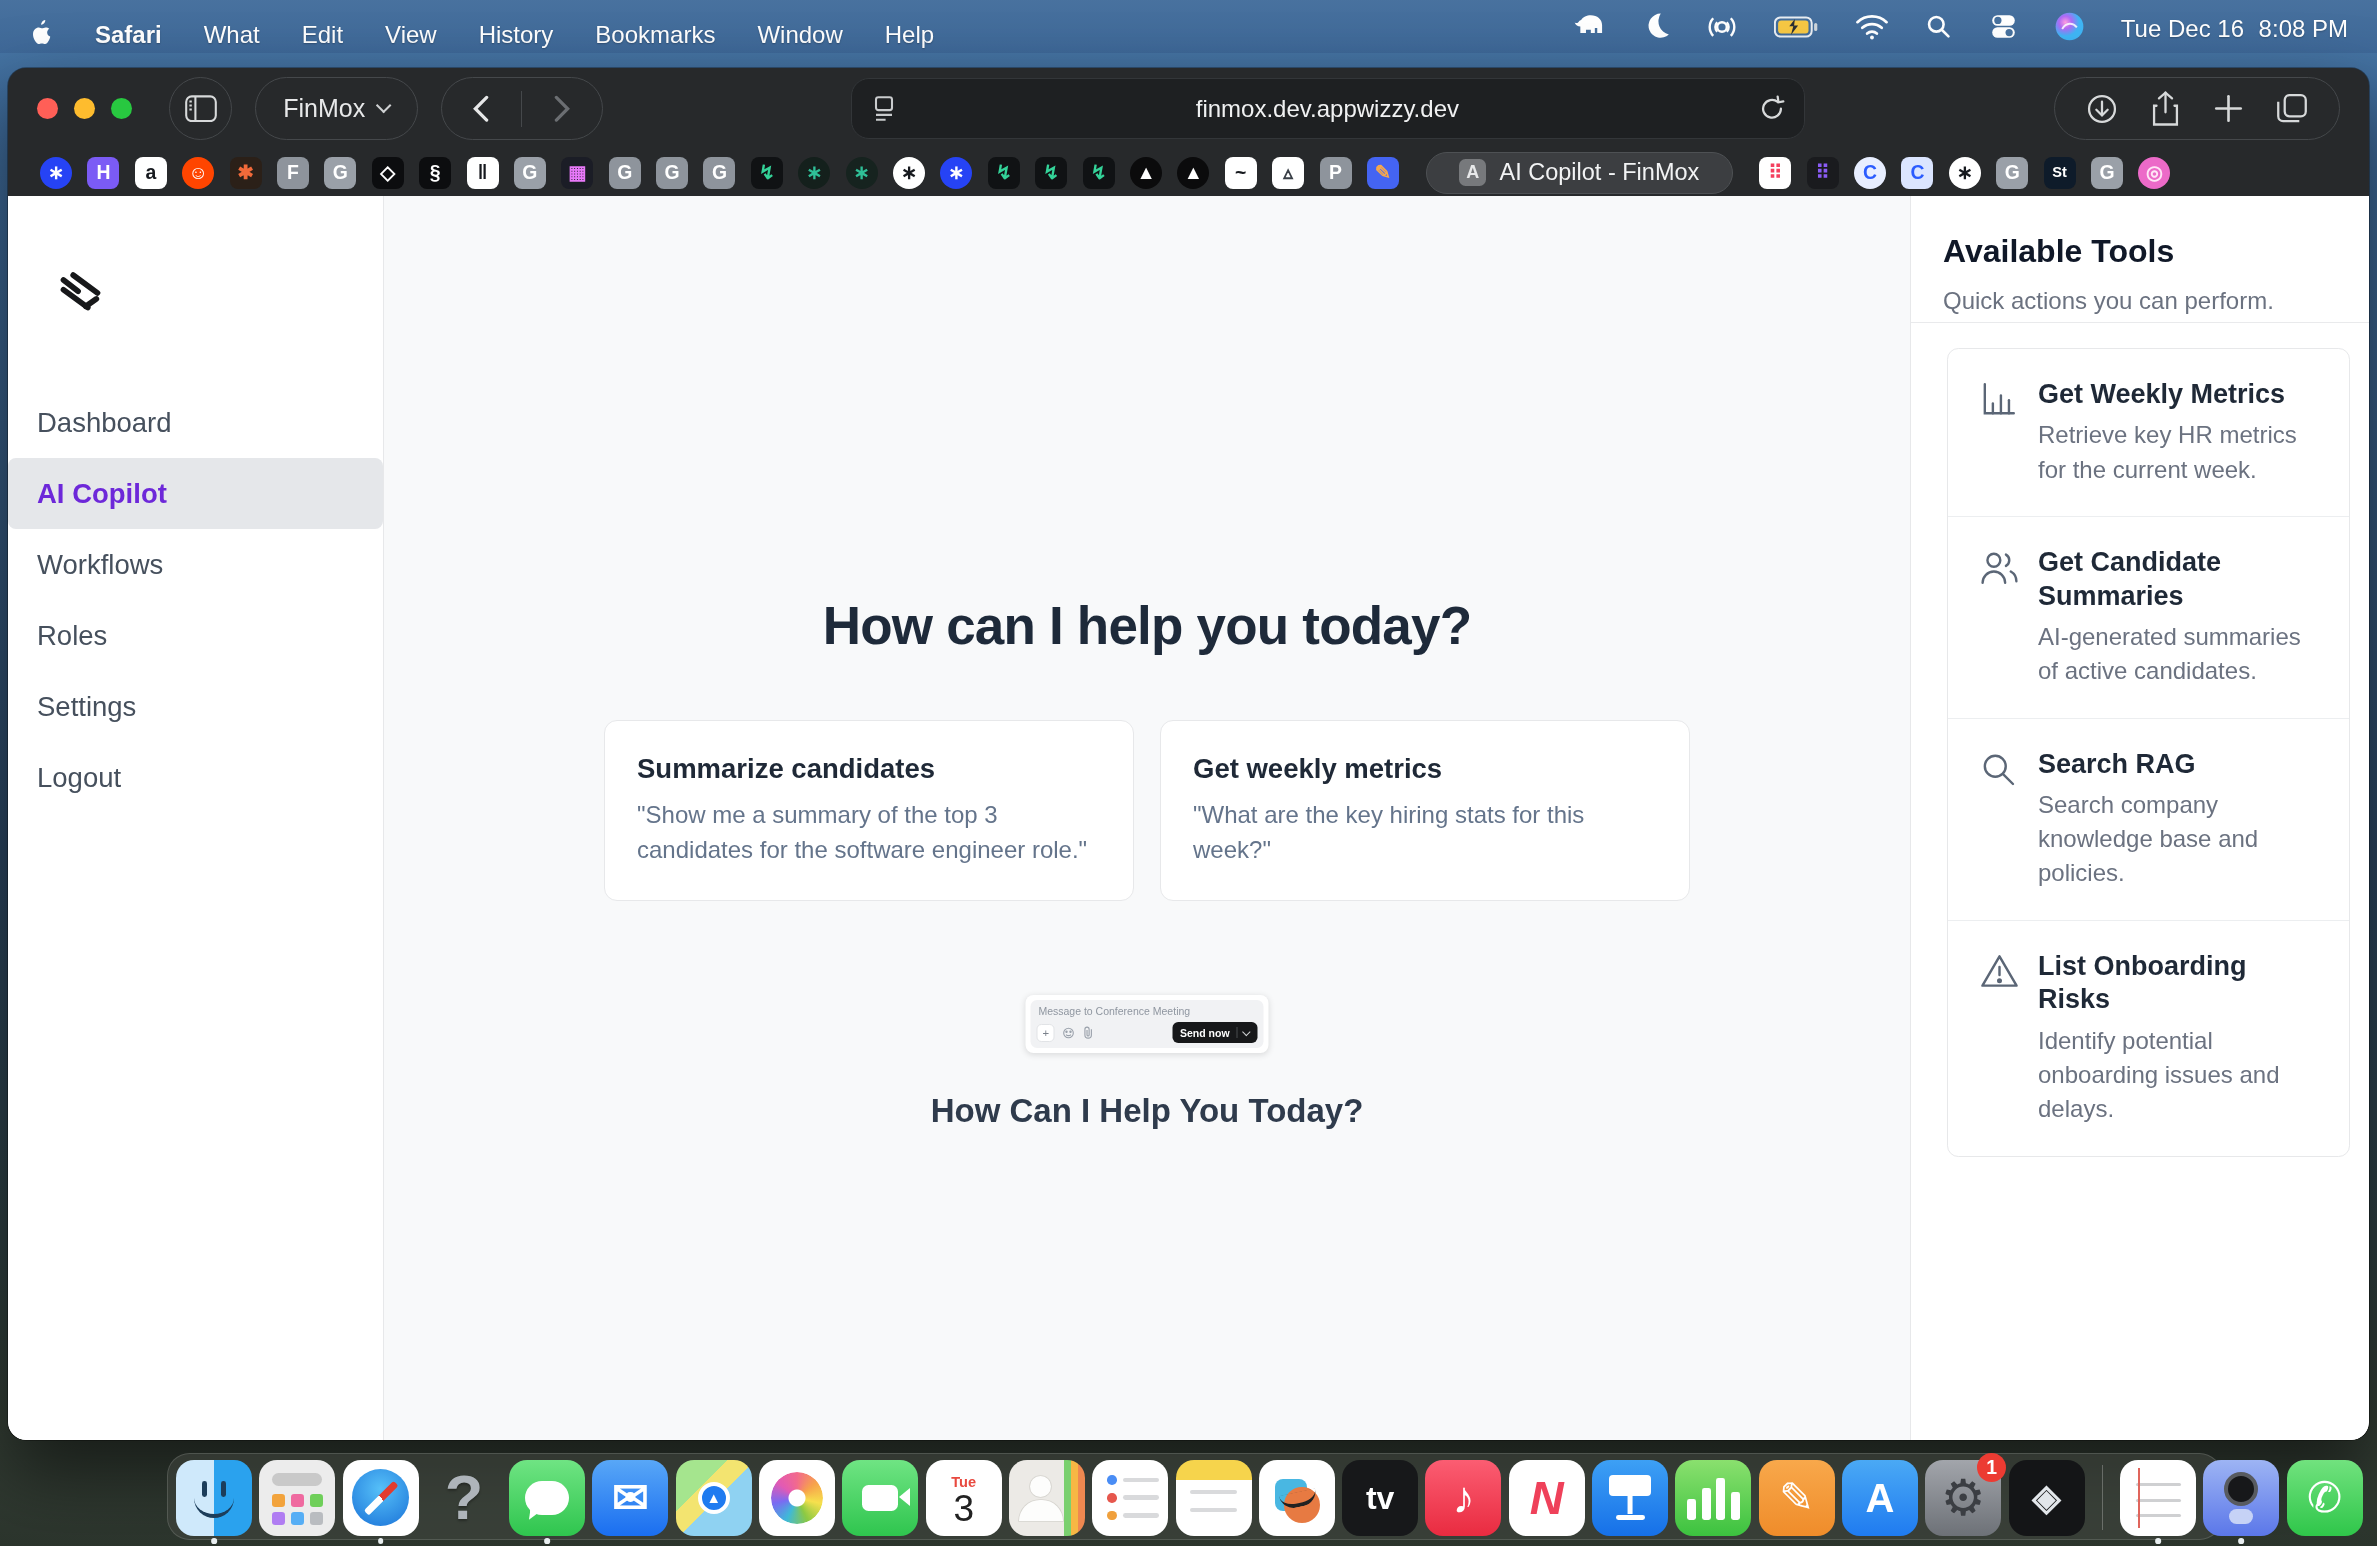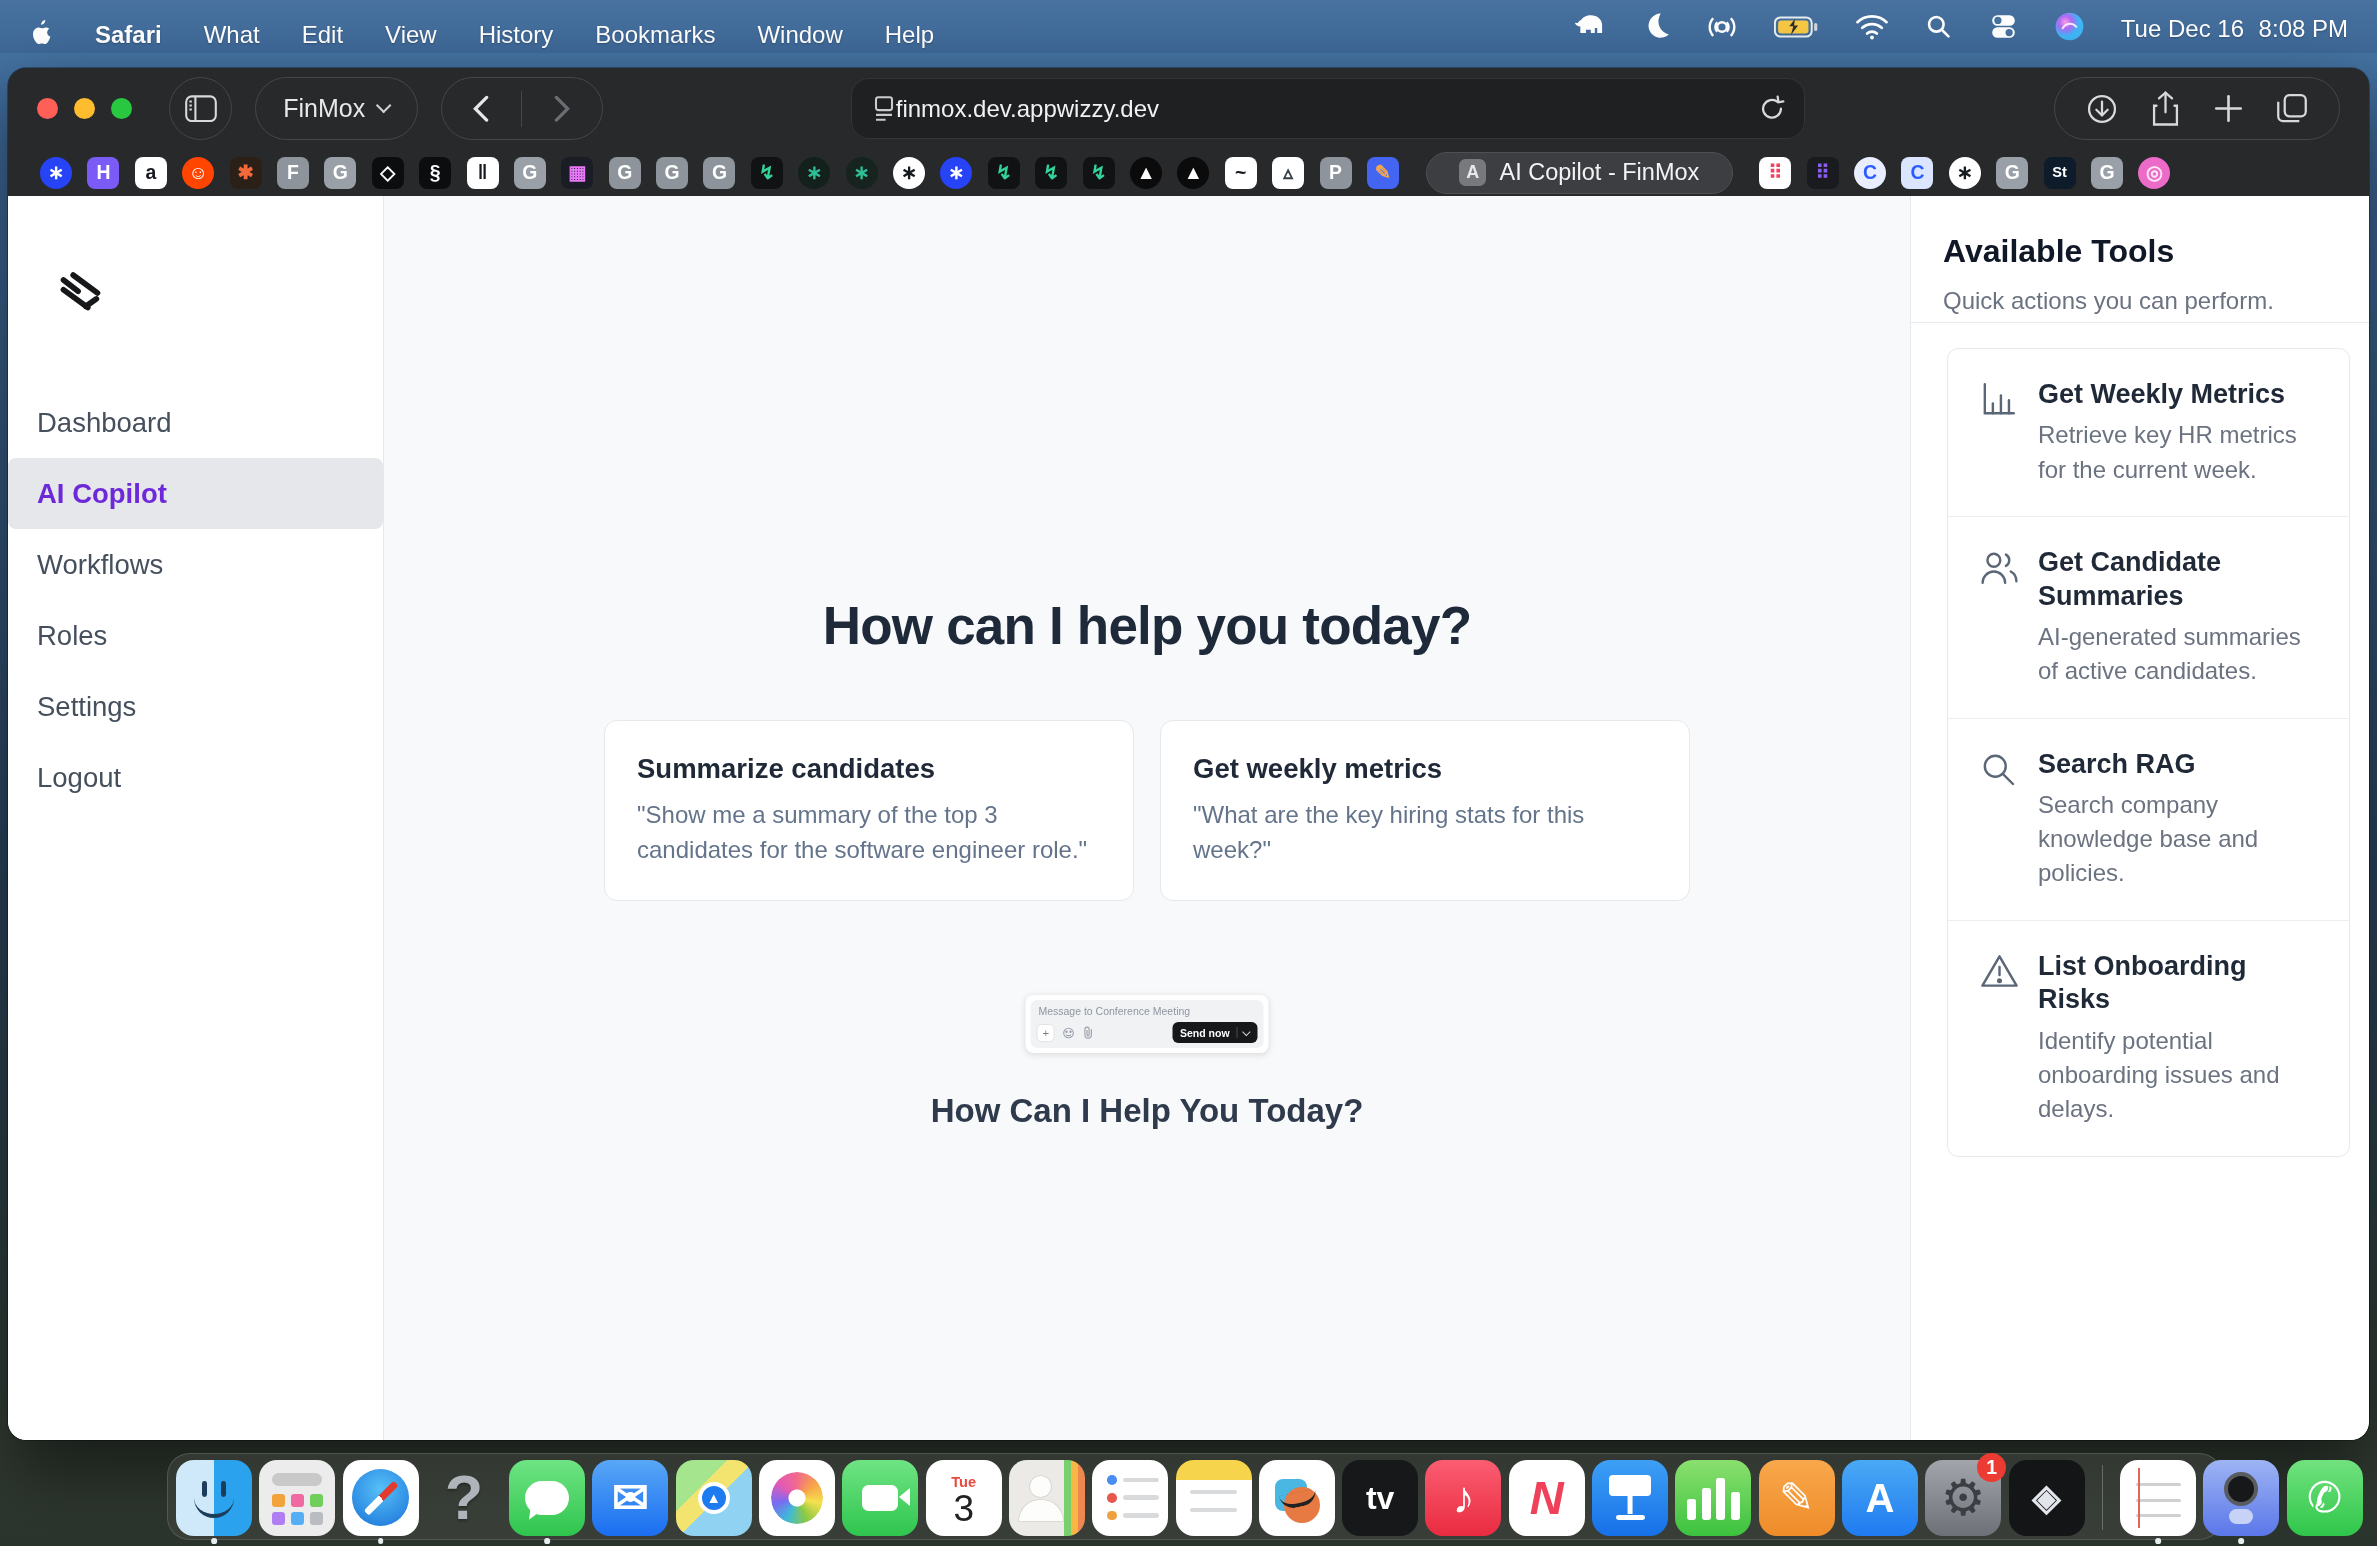--- a/index.html
+++ b/index.html
@@ -45,21 +45,21 @@
   }
   .chev { width:11.3px; height:11.3px; border-right:2.4px solid #cfd1d3; border-bottom:2.4px solid #cfd1d3; transform:rotate(45deg); margin-top:-4.9px;}
   .nav-pill { display:flex; align-items:center; gap:0; padding:0; width:162px; }
   .nav-half { flex:1; display:flex; align-items:center; justify-content:center; height:100%; }
   .nav-div { width:0.8px; height:36px; background:#45484b; }
   .urlbar {
     flex:1; max-width:954px; height:61px; margin:0 auto;
     background:#1e2022; border:0.8px solid #333639; border-radius:18px;
     display:flex; align-items:center; padding:0 19.4px; color:#ececee;
   }
-  .urlbar .addr { flex:1; font-size:24px; color:#f0f1f2; }
+  .urlbar .addr { flex:1; text-align:center; font-size:24px; color:#f0f1f2; }
   .tb-actions { display:flex; align-items:center; gap:11.3px; height:63px; border:0.8px solid #45484b; border-radius:32px; padding:0 21px; }
   .tb-act { width:52px; display:flex; align-items:center; justify-content:center; color:#d7d9da; }
 
   
   .favbar { height:47px; display:flex; align-items:center; padding:0 32px; gap:15.4px; }
   .fav {
     width:32px; height:32px; border-radius:8px; flex:none;
     display:flex; align-items:center; justify-content:center;
     font-size:19.4px; font-weight:700; line-height:1;
   }

